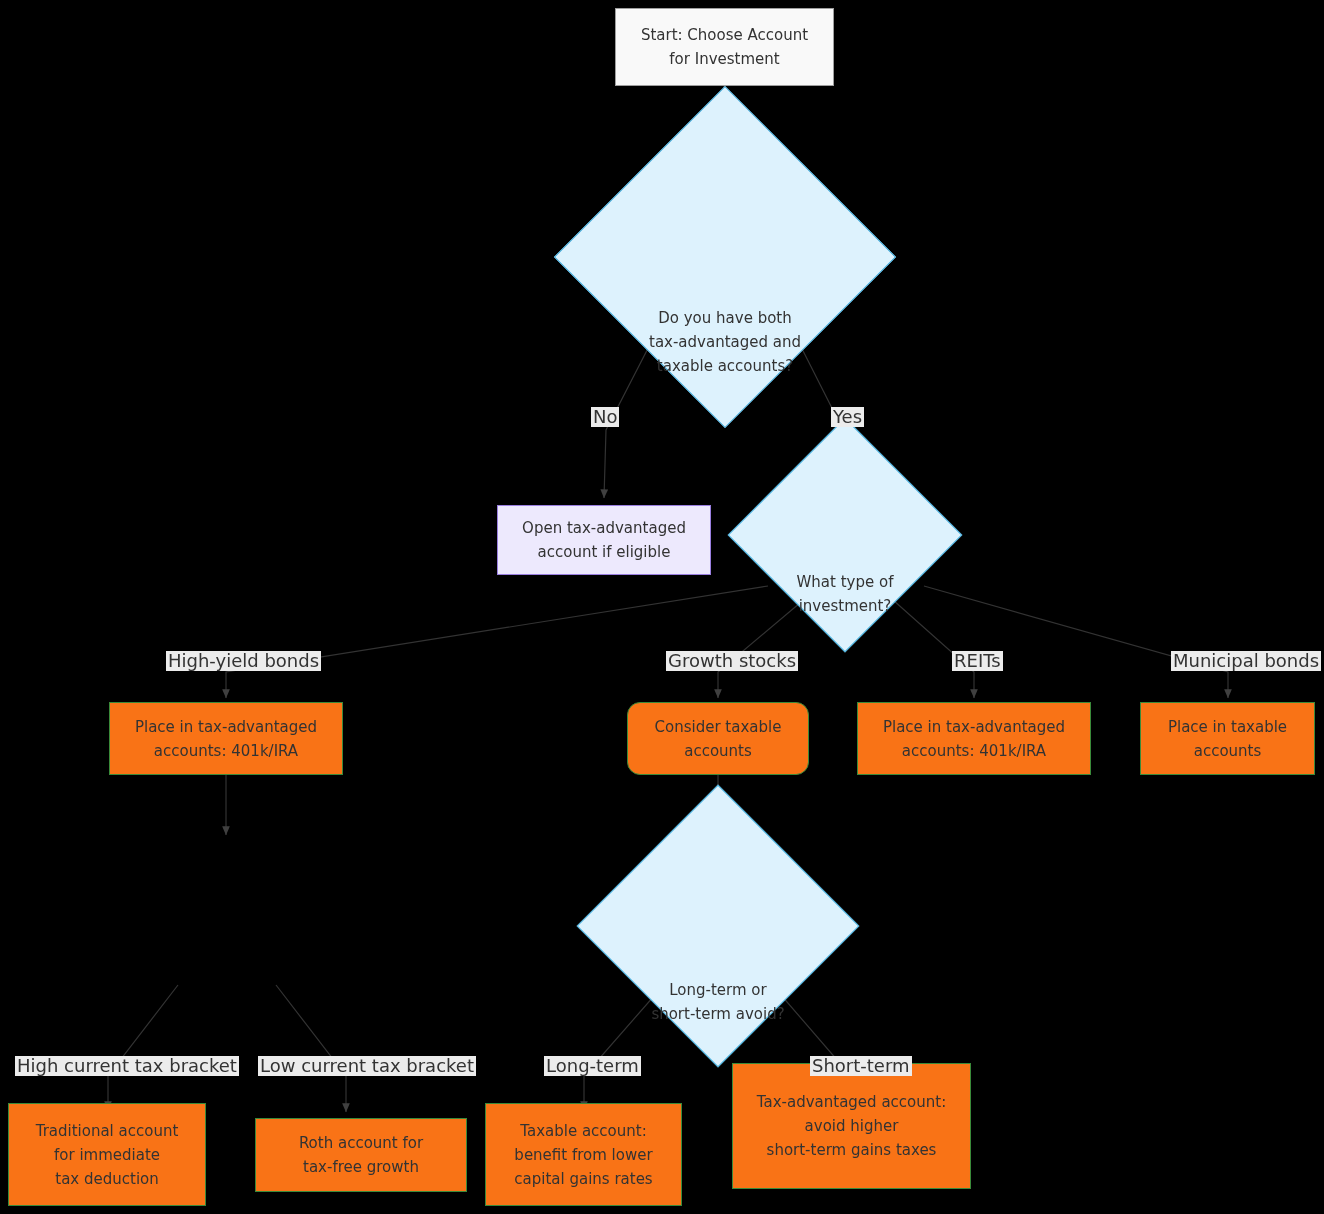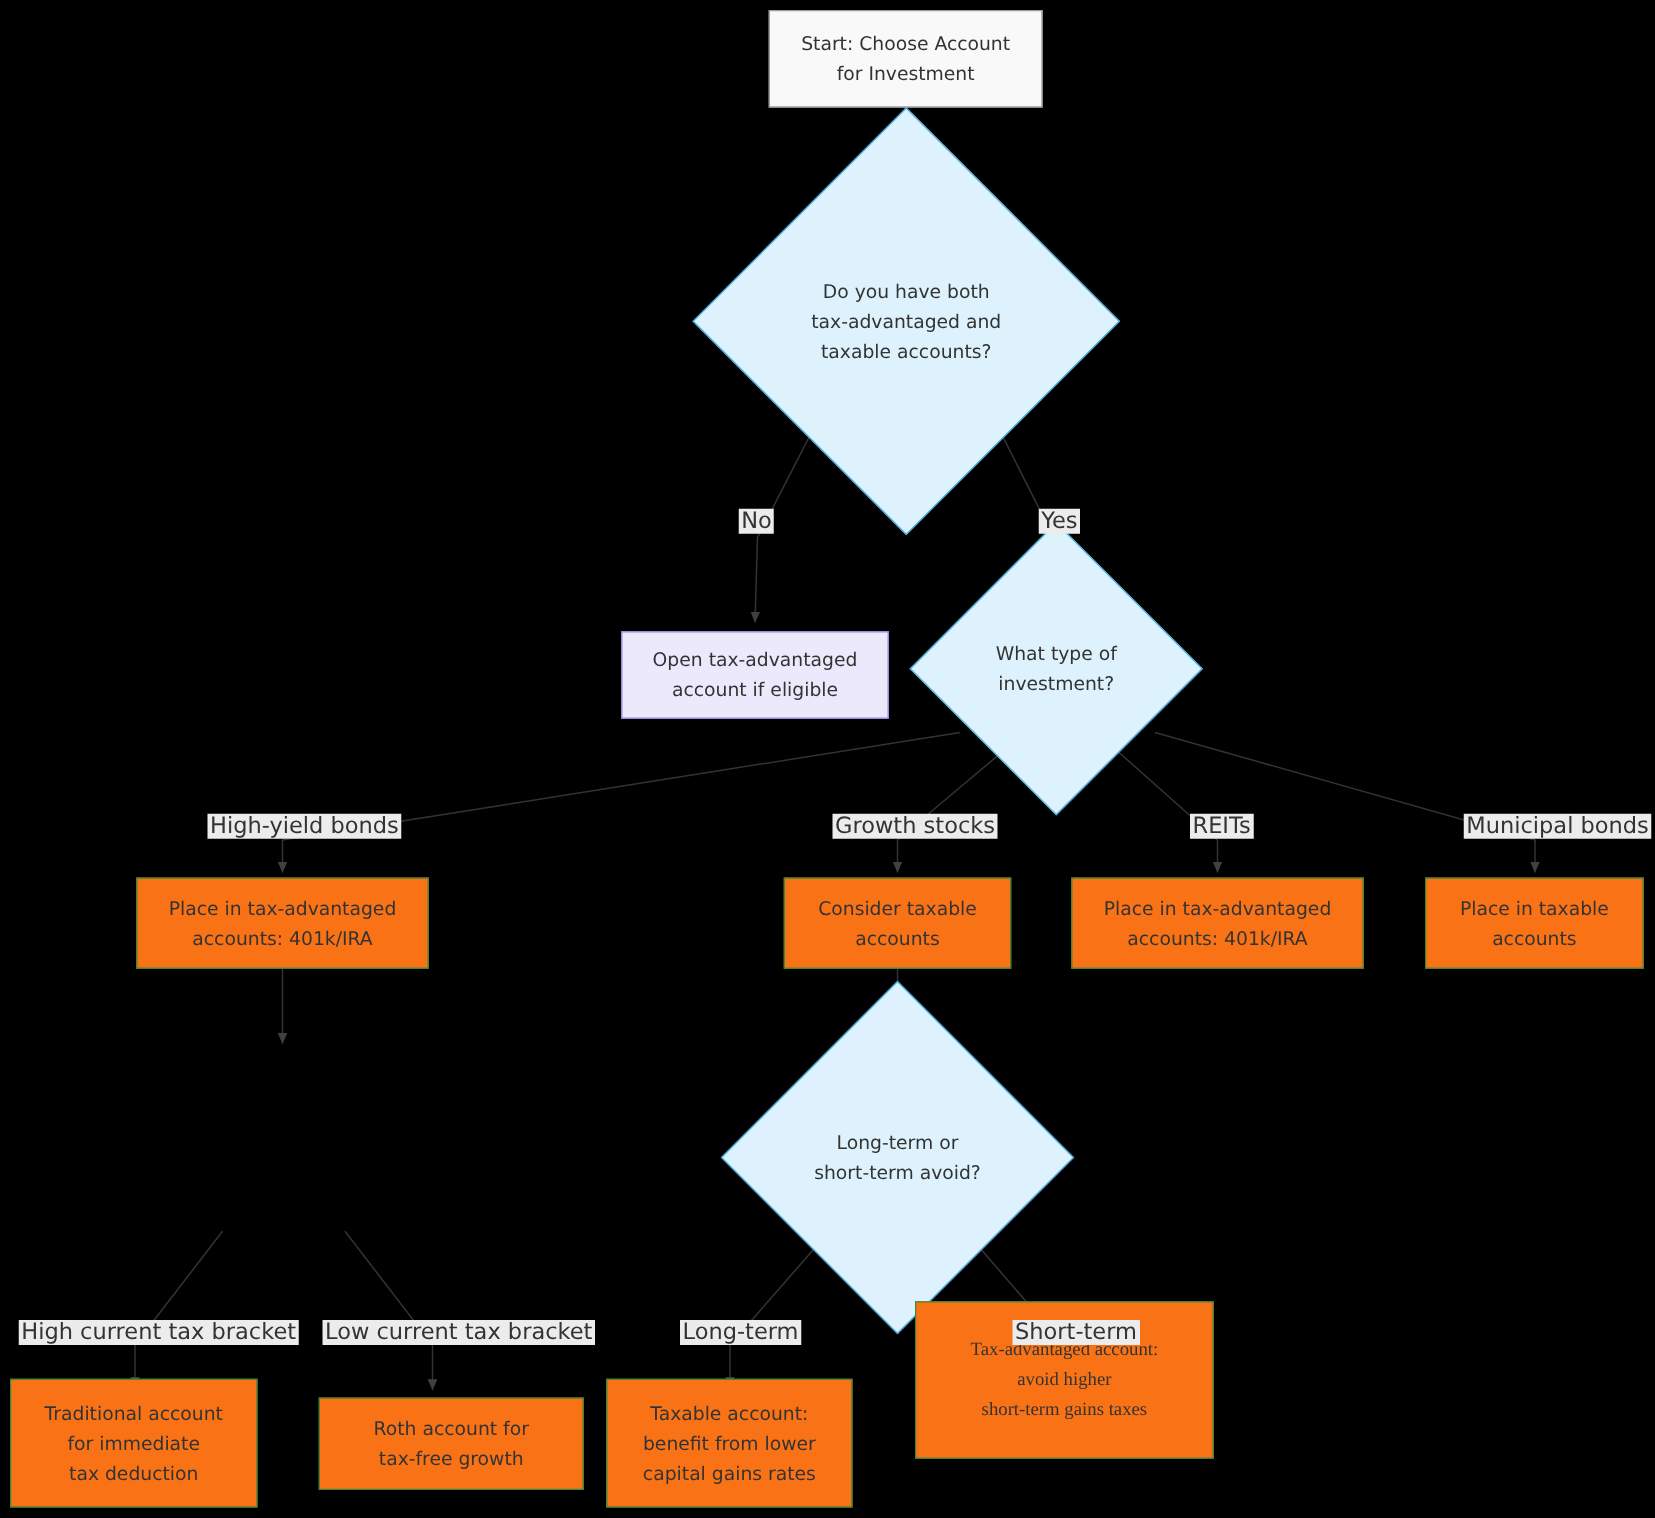--- a/index.html
+++ b/index.html
@@ -49,20 +49,21 @@
     background: #ede9fd;
     border-color: #9a7fe0;
   }
   .node.result {
     background: #f97316;
     border-color: #3a8a3a;
   }
   .node.decision {
     background: transparent;
     border: none;
+    align-items: flex-end;
   }
   .diamond-shape {
     position: absolute;
     left: 0;
     top: 0;
     width: 100%;
     height: 100%;
     background: #ddf2fd;
     border: 1.4px solid #3aa8d8;
     box-sizing: border-box;
@@ -141,21 +142,21 @@
 
   <div class="edge-label" style="left:166px; top:651px;">High-yield bonds</div>
   <div class="edge-label" style="left:666px; top:651px;">Growth stocks</div>
   <div class="edge-label" style="left:952px; top:651px;">REITs</div>
   <div class="edge-label" style="left:1171px; top:651px;">Municipal bonds</div>
 
   <div class="node rect result" style="left:109px; top:702px; width:234px; height:73px;">
     <span>Place in tax-advantaged
 accounts: 401k/IRA</span>
   </div>
-  <div class="node rect result" style="left:627px; top:702px; width:182px; height:73px;">
+  <div class="node rect result" style="left:627px; top:702px; width:182px; height:73px;border-radius:13px;">
     <span>Consider taxable
 accounts</span>
   </div>
   <div class="node rect result" style="left:857px; top:702px; width:234px; height:73px;">
     <span>Place in tax-advantaged
 accounts: 401k/IRA</span>
   </div>
   <div class="node rect result" style="left:1140px; top:702px; width:175px; height:73px;">
     <span>Place in taxable
 accounts</span>
@@ -180,19 +181,19 @@
   </div>
   <div class="node rect result" style="left:255px; top:1118px; width:212px; height:74px;">
     <span>Roth account for
 tax-free growth</span>
   </div>
   <div class="node rect result" style="left:485px; top:1103px; width:197px; height:103px;">
     <span>Taxable account:
 benefit from lower
 capital gains rates</span>
   </div>
-  <div class="node rect result" style="left:732px; top:1041px; width:239px; height:126px;font-family:Liberation Serif, serif;">
+  <div class="node rect result" style="left:732px; top:1063px; width:239px; height:126px;">
     <span>Tax-advantaged account:
 avoid higher
 short-term gains taxes</span>
   </div>
 
 </div>
 
 </body></html>

